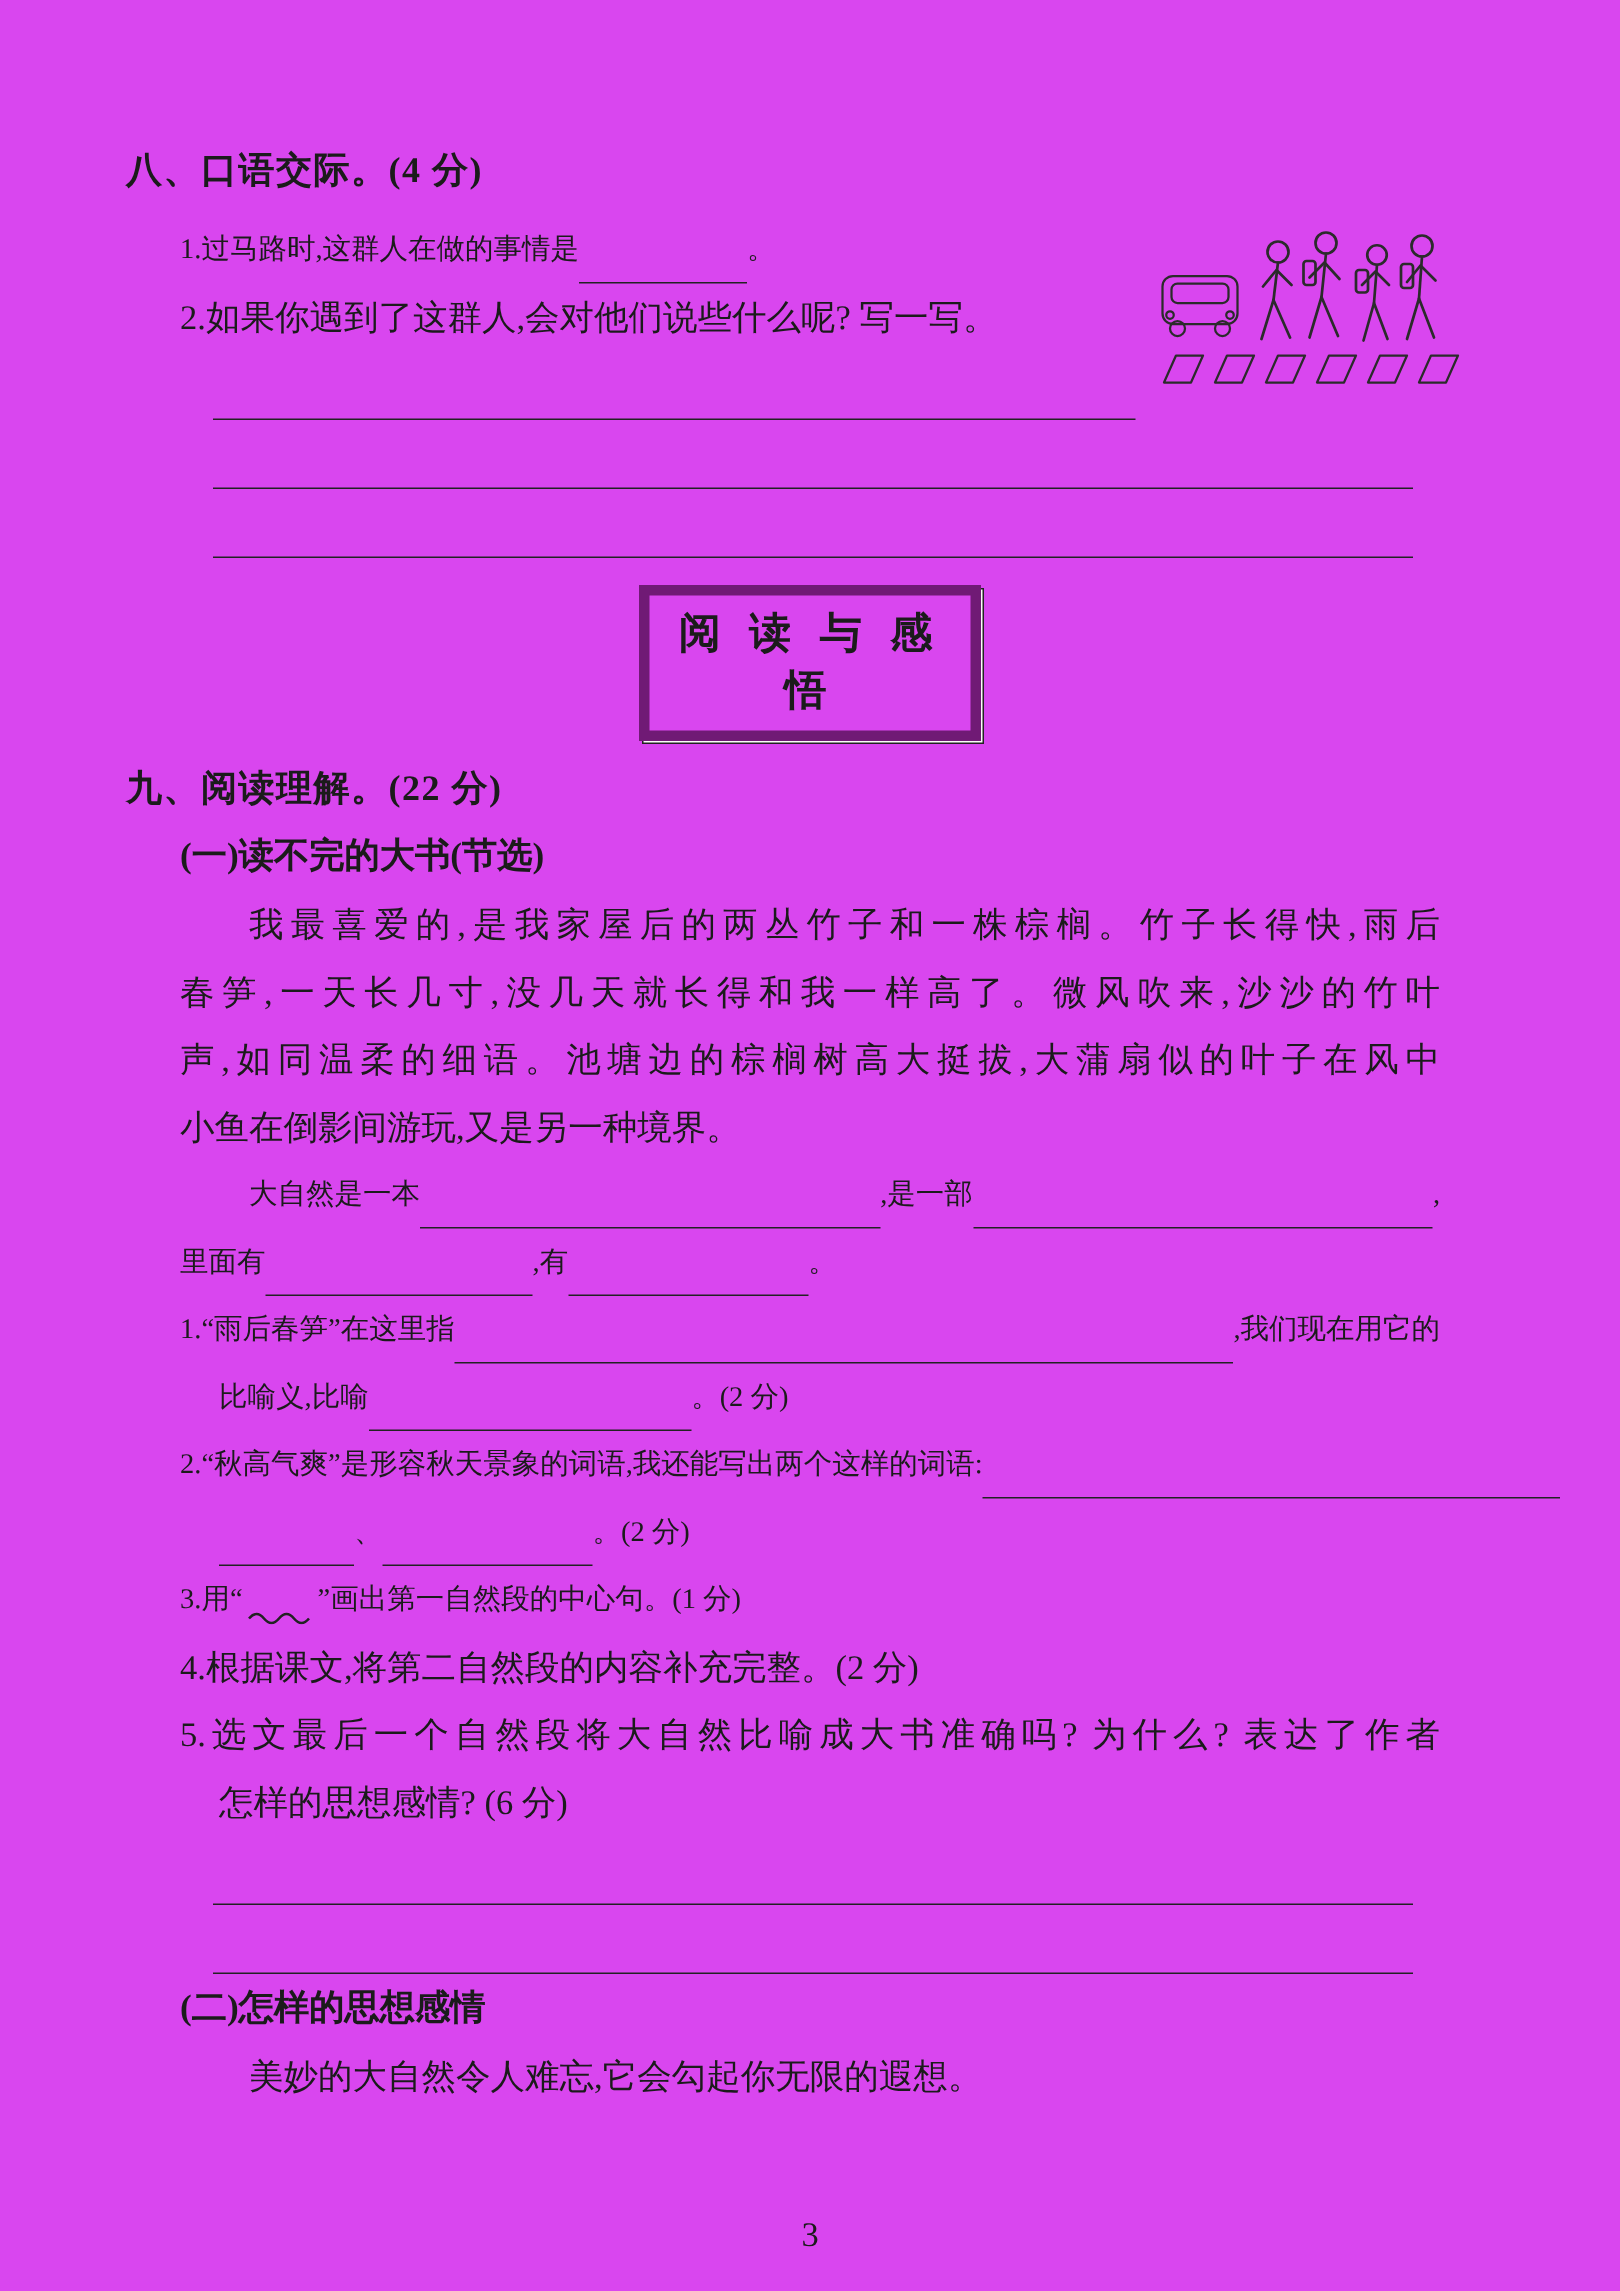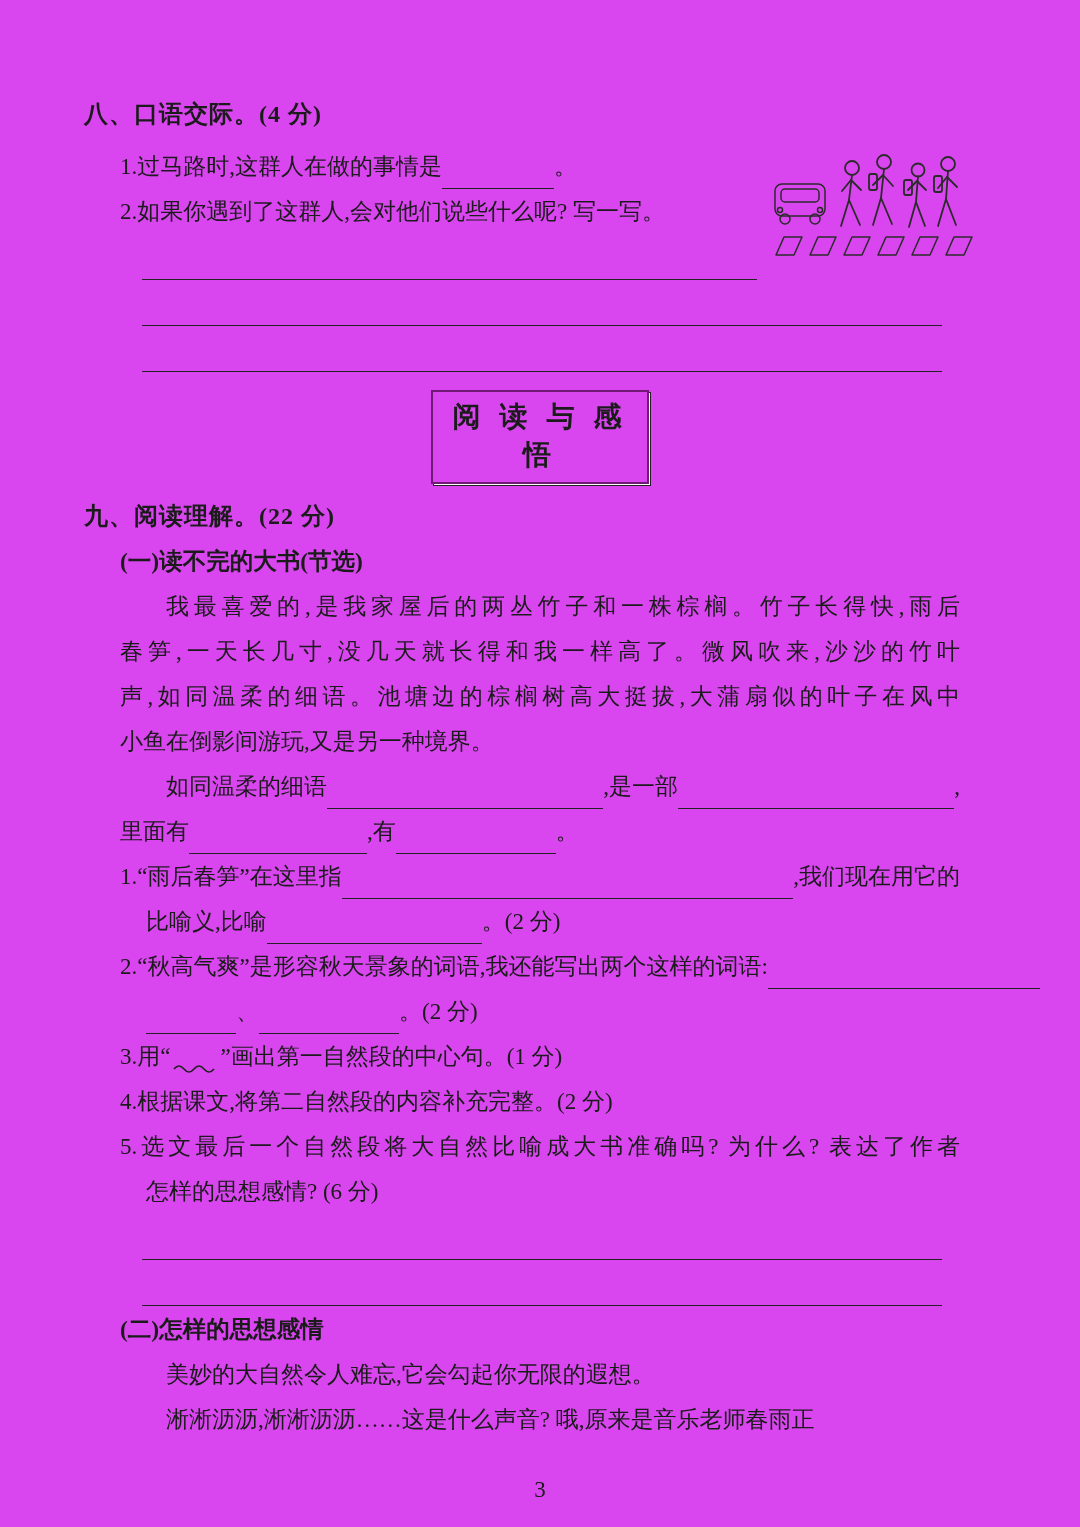--- a/index.html
+++ b/index.html
@@ -2,27 +2,27 @@
 <html><head>
 <meta charset="utf-8">
 <style>
   html,body{margin:0;padding:0;}
   body{background:#ffffff;}
   .page{position:relative;width:1080px;height:1527px;background:#d946ef;color:#1b1b1b;
         font-family:"Liberation Serif","DejaVu Serif",serif;overflow:hidden;}
   .content{position:absolute;top:92px;left:120px;width:840px;}
   .sec-heading{font-weight:700;font-size:24px;line-height:44px;margin-left:-36px;letter-spacing:1px;}
   .line{font-size:23px;line-height:45px;height:45px;white-space:nowrap;}
-  .fline{display:flex;align-items:flex-end;font-size:23px;line-height:45px;height:45px;}
+  .fline{display:flex;align-items:flex-end;font-size:19px;line-height:45px;height:45px;}
   .fline .txt{flex:0 0 auto;white-space:nowrap;}
   .blank{border-bottom:1.6px solid #222;height:34px;flex:0 0 auto;}
   .grow{flex:1 1 40px;}
   .rule{height:45px;border-bottom:1.6px solid #222;margin-left:22px;}
   .w615{width:615px;} .w800{width:800px;}
-  .banner{width:214px;margin:18px auto 10px;border:2px solid #701a75;text-align:center;padding:6px 0 8px;
+  .banner{width:214px;margin:18px auto 10px;border:7px solid #701a75;text-align:center;padding:6px 0 8px;
           box-shadow:2px 2px 0 -1px #fcfcfa, 2px 2px 0 0 #222;}
   .banner-text{font-weight:700;font-size:28px;letter-spacing:6px;}
   .ctitle{font-weight:700;font-size:23.5px;line-height:46px;height:46px;}
   .pline{font-size:23px;line-height:45px;height:45px;text-align:justify;text-align-last:justify;}
   .pline.lastline{text-align-last:left;}
   .tind{text-indent:46px;}
   .ind2{padding-left:46px;}
   .ind1{padding-left:26px;}
   .extend{width:calc(100% + 80px);}
   .wavy{flex:0 0 auto;margin:0 2px 6px;}
@@ -102,21 +102,21 @@
     <div class="sec-heading mt4">九、阅读理解。(22 分)</div>
 
     <div class="ctitle">(一)读不完的大书(节选)</div>
 
     <div class="pline tind">我最喜爱的,是我家屋后的两丛竹子和一株棕榈。竹子长得快,雨后</div>
     <div class="pline">春笋,一天长几寸,没几天就长得和我一样高了。微风吹来,沙沙的竹叶</div>
     <div class="pline">声,如同温柔的细语。池塘边的棕榈树高大挺拔,大蒲扇似的叶子在风中</div>
     <div class="pline lastline">小鱼在倒影间游玩,又是另一种境界。</div>
 
     <div class="fline ind2">
-      <span class="txt">如同温柔的细语</span>
+      <span class="txt">大自然是一本</span>
       <span class="blank grow"></span>
       <span class="txt">,是一部</span>
       <span class="blank grow"></span>
       <span class="txt">,</span>
     </div>
     <div class="fline">
       <span class="txt">里面有</span>
       <span class="blank" style="width:178px"></span>
       <span class="txt">,有</span>
       <span class="blank" style="width:160px"></span>
@@ -156,18 +156,17 @@
     <div class="line">4.根据课文,将第二自然段的内容补充完整。(2 分)</div>
 
     <div class="pline">5.选文最后一个自然段将大自然比喻成大书准确吗? 为什么? 表达了作者</div>
     <div class="line ind1">怎样的思想感情? (6 分)</div>
 
     <div class="rule w800"></div>
     <div class="rule w800"></div>
 
     <div class="ctitle">(二)怎样的思想感情</div>
     <div class="line tind">美妙的大自然令人难忘,它会勾起你无限的遐想。</div>
-    <div class="line tind">淅淅沥沥,淅淅沥沥……这是什么声音? 哦,原来是音乐老师春雨正</div>
 
   </div>
 
   <div class="pagenum">3</div>
 </div>
 
 </body></html>

